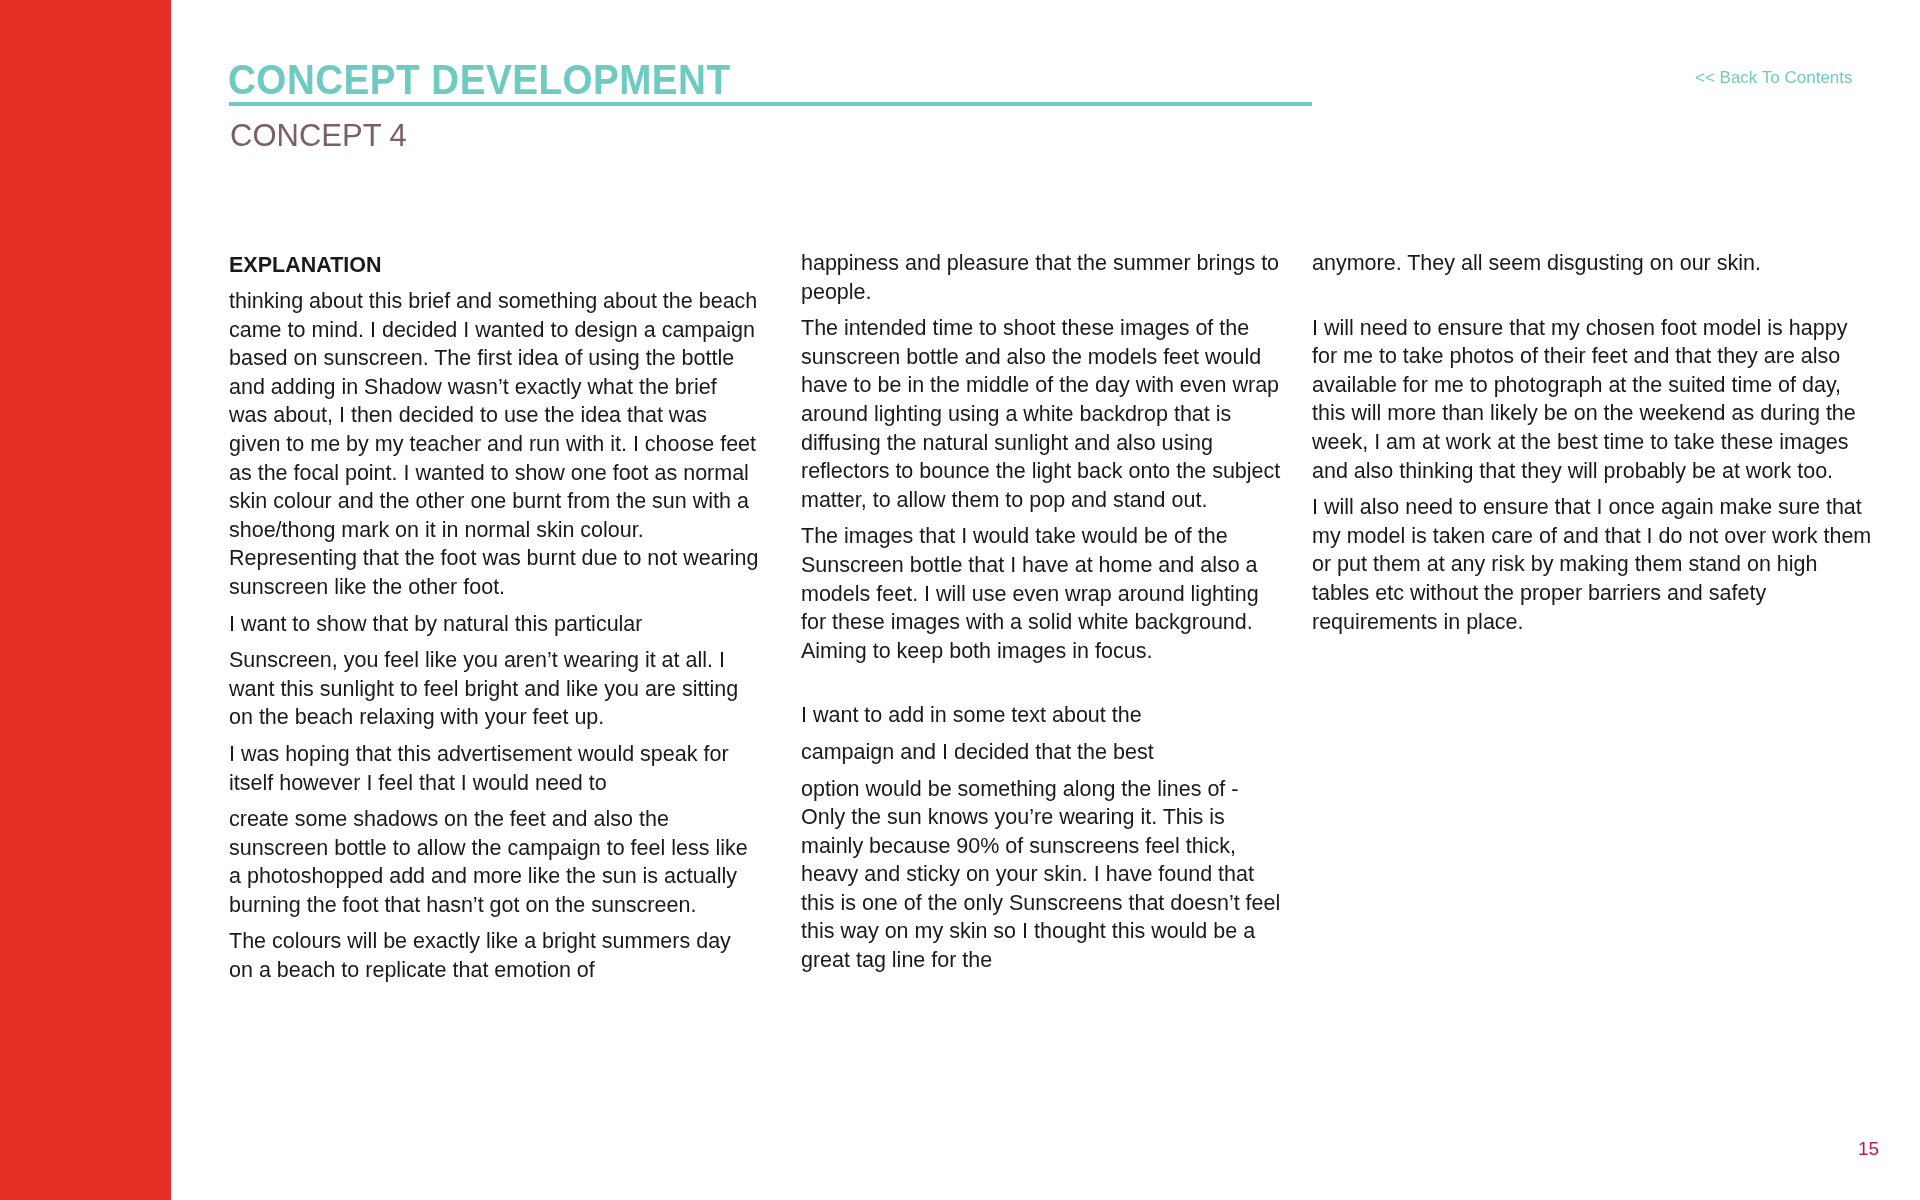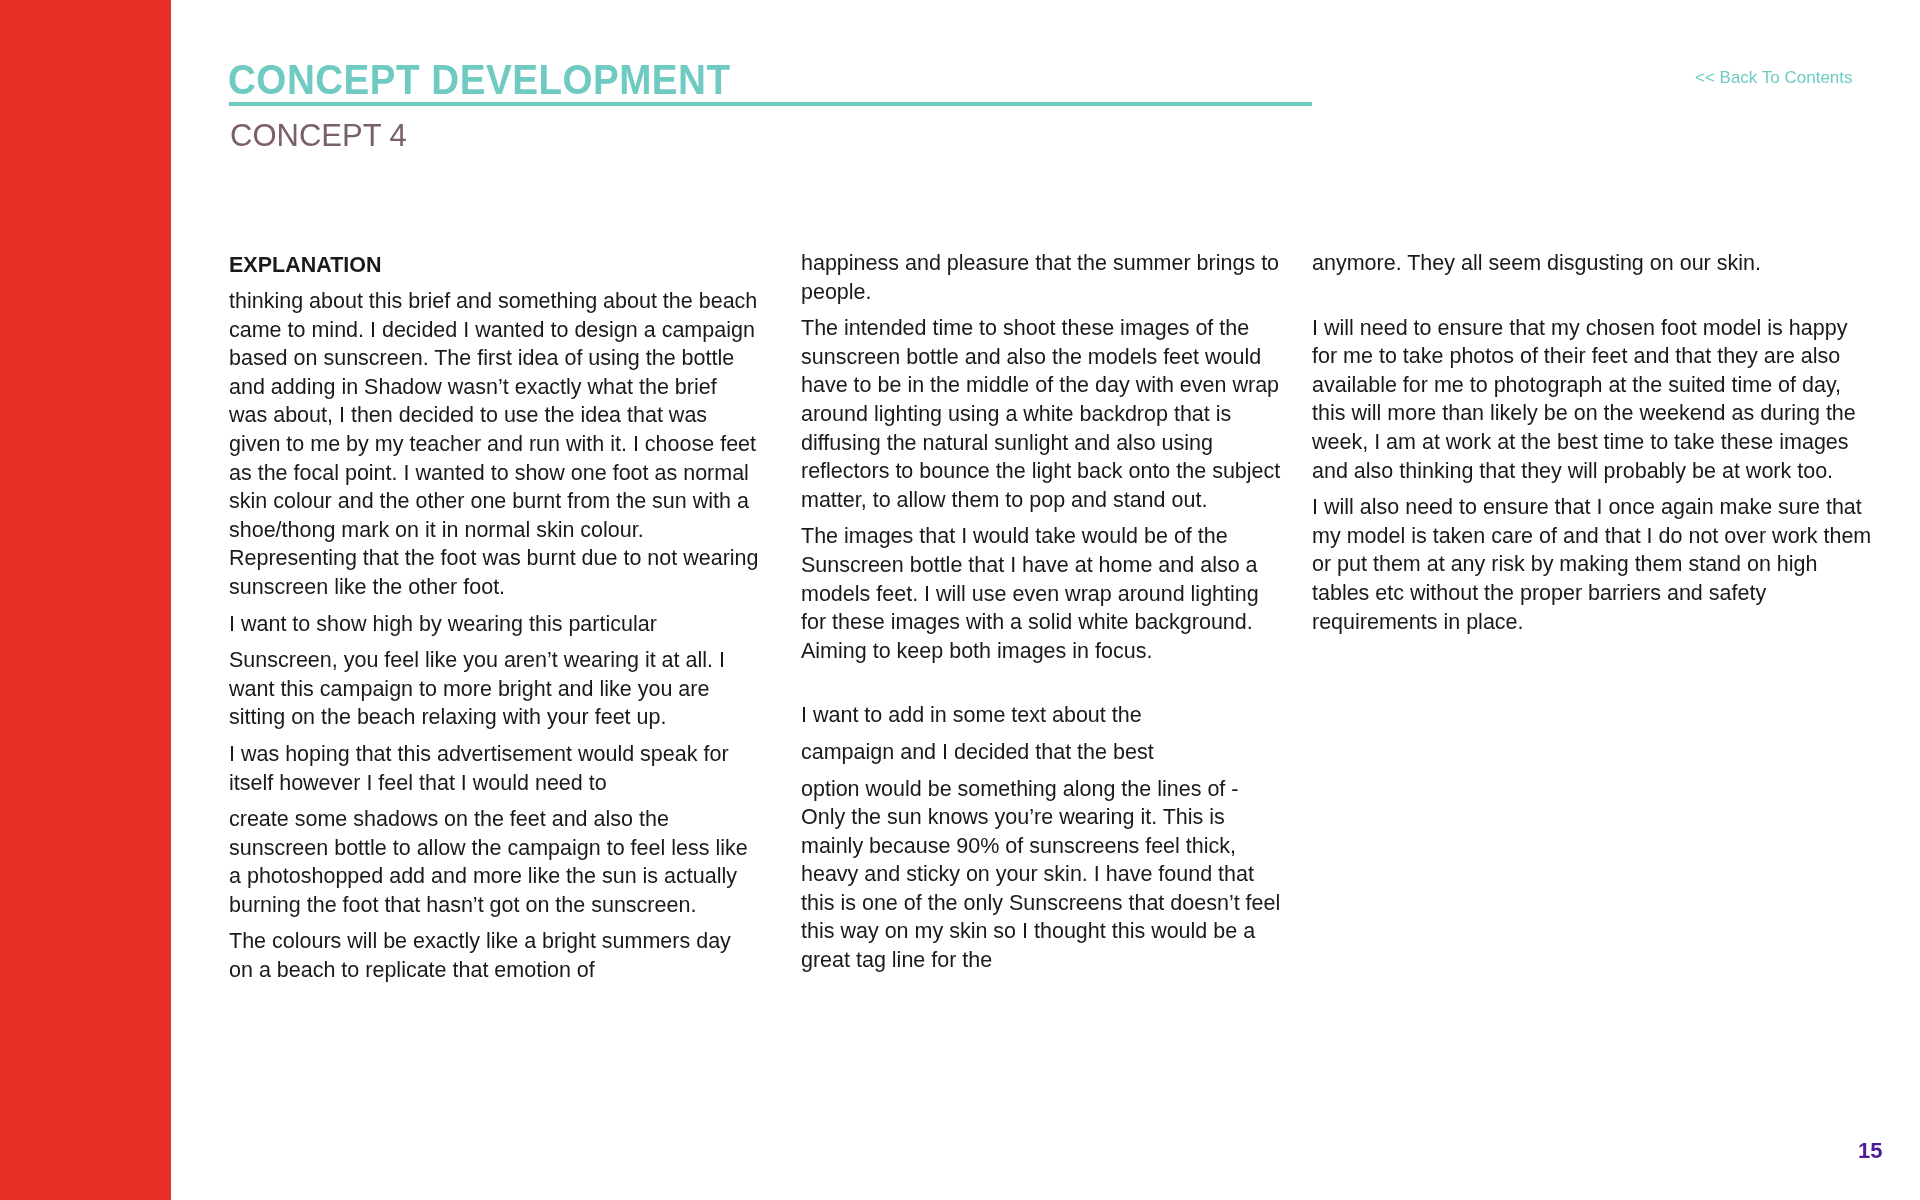--- a/index.html
+++ b/index.html
@@ -39,39 +39,39 @@
   .col p { margin: 0 0 8px 0; }
   .col1 { left: 229px; width: 530px; }
   .col2 { left: 801px; width: 480px; }
   .col3 { left: 1312px; width: 560px; }
   .section-heading {
     font-weight: 700; font-size: 21.5px; margin: 2px 0 8px 0; line-height: 28px;
   }
   .gap-large { margin-top: 36px !important; }
   .page-number {
     position: absolute; left: 1858px; top: 1138px;
-    font-size: 22px; font-weight: 700; color: #4c1d95;
+    font-size: 19px; font-weight: 400; color: #be185d;
   }
 </style>
 </head>
 <body>
 
 <div class="side-bar"></div>
 
 <div class="headline">CONCEPT DEVELOPMENT</div>
 <div class="headline-rule"></div>
 <div class="subtitle">CONCEPT 4</div>
 
 <a class="back-link">&lt;&lt; Back To Contents</a>
 
 <div class="col col1">
   <div class="section-heading">EXPLANATION</div>
   <p>thinking about this brief and something about the beach came to mind. I decided I wanted to design a campaign based on sunscreen. The first idea of using the bottle and adding in Shadow wasn’t exactly what the brief was about, I then decided to use the idea that was given to me by my teacher and run with it. I choose feet as the focal point. I wanted to show one foot as normal skin colour and the other one burnt from the sun with a shoe/thong mark on it in normal skin colour. Representing that the foot was burnt due to not wearing sunscreen like the other foot.</p>
-  <p>I want to show high by wearing this particular</p>
-  <p>Sunscreen, you feel like you aren’t wearing it at all. I want this campaign to more bright and like you are sitting on the beach relaxing with your feet up.</p>
+  <p>I want to show that by natural this particular</p>
+  <p>Sunscreen, you feel like you aren’t wearing it at all. I want this sunlight to feel bright and like you are sitting on the beach relaxing with your feet up.</p>
   <p>I was hoping that this advertisement would speak for itself however I feel that I would need to</p>
   <p>create some shadows on the feet and also the sunscreen bottle to allow the campaign to feel less like a photoshopped add and more like the sun is actually burning the foot that hasn’t got on the sunscreen.</p>
   <p>The colours will be exactly like a bright summers day on a beach to replicate that emotion of</p>
 </div>
 
 <div class="col col2">
   <p>happiness and pleasure that the summer brings to people.</p>
   <p>The intended time to shoot these images of the sunscreen bottle and also the models feet would have to be in the middle of the day with even wrap around lighting using a white backdrop that is diffusing the natural sunlight and also using reflectors to bounce the light back onto the subject matter, to allow them to pop and stand out.</p>
   <p>The images that I would take would be of the Sunscreen bottle that I have at home and also a models feet. I will use even wrap around lighting for these images with a solid white background. Aiming to keep both images in focus.</p>
   <p class="gap-large">I want to add in some text about the</p>

